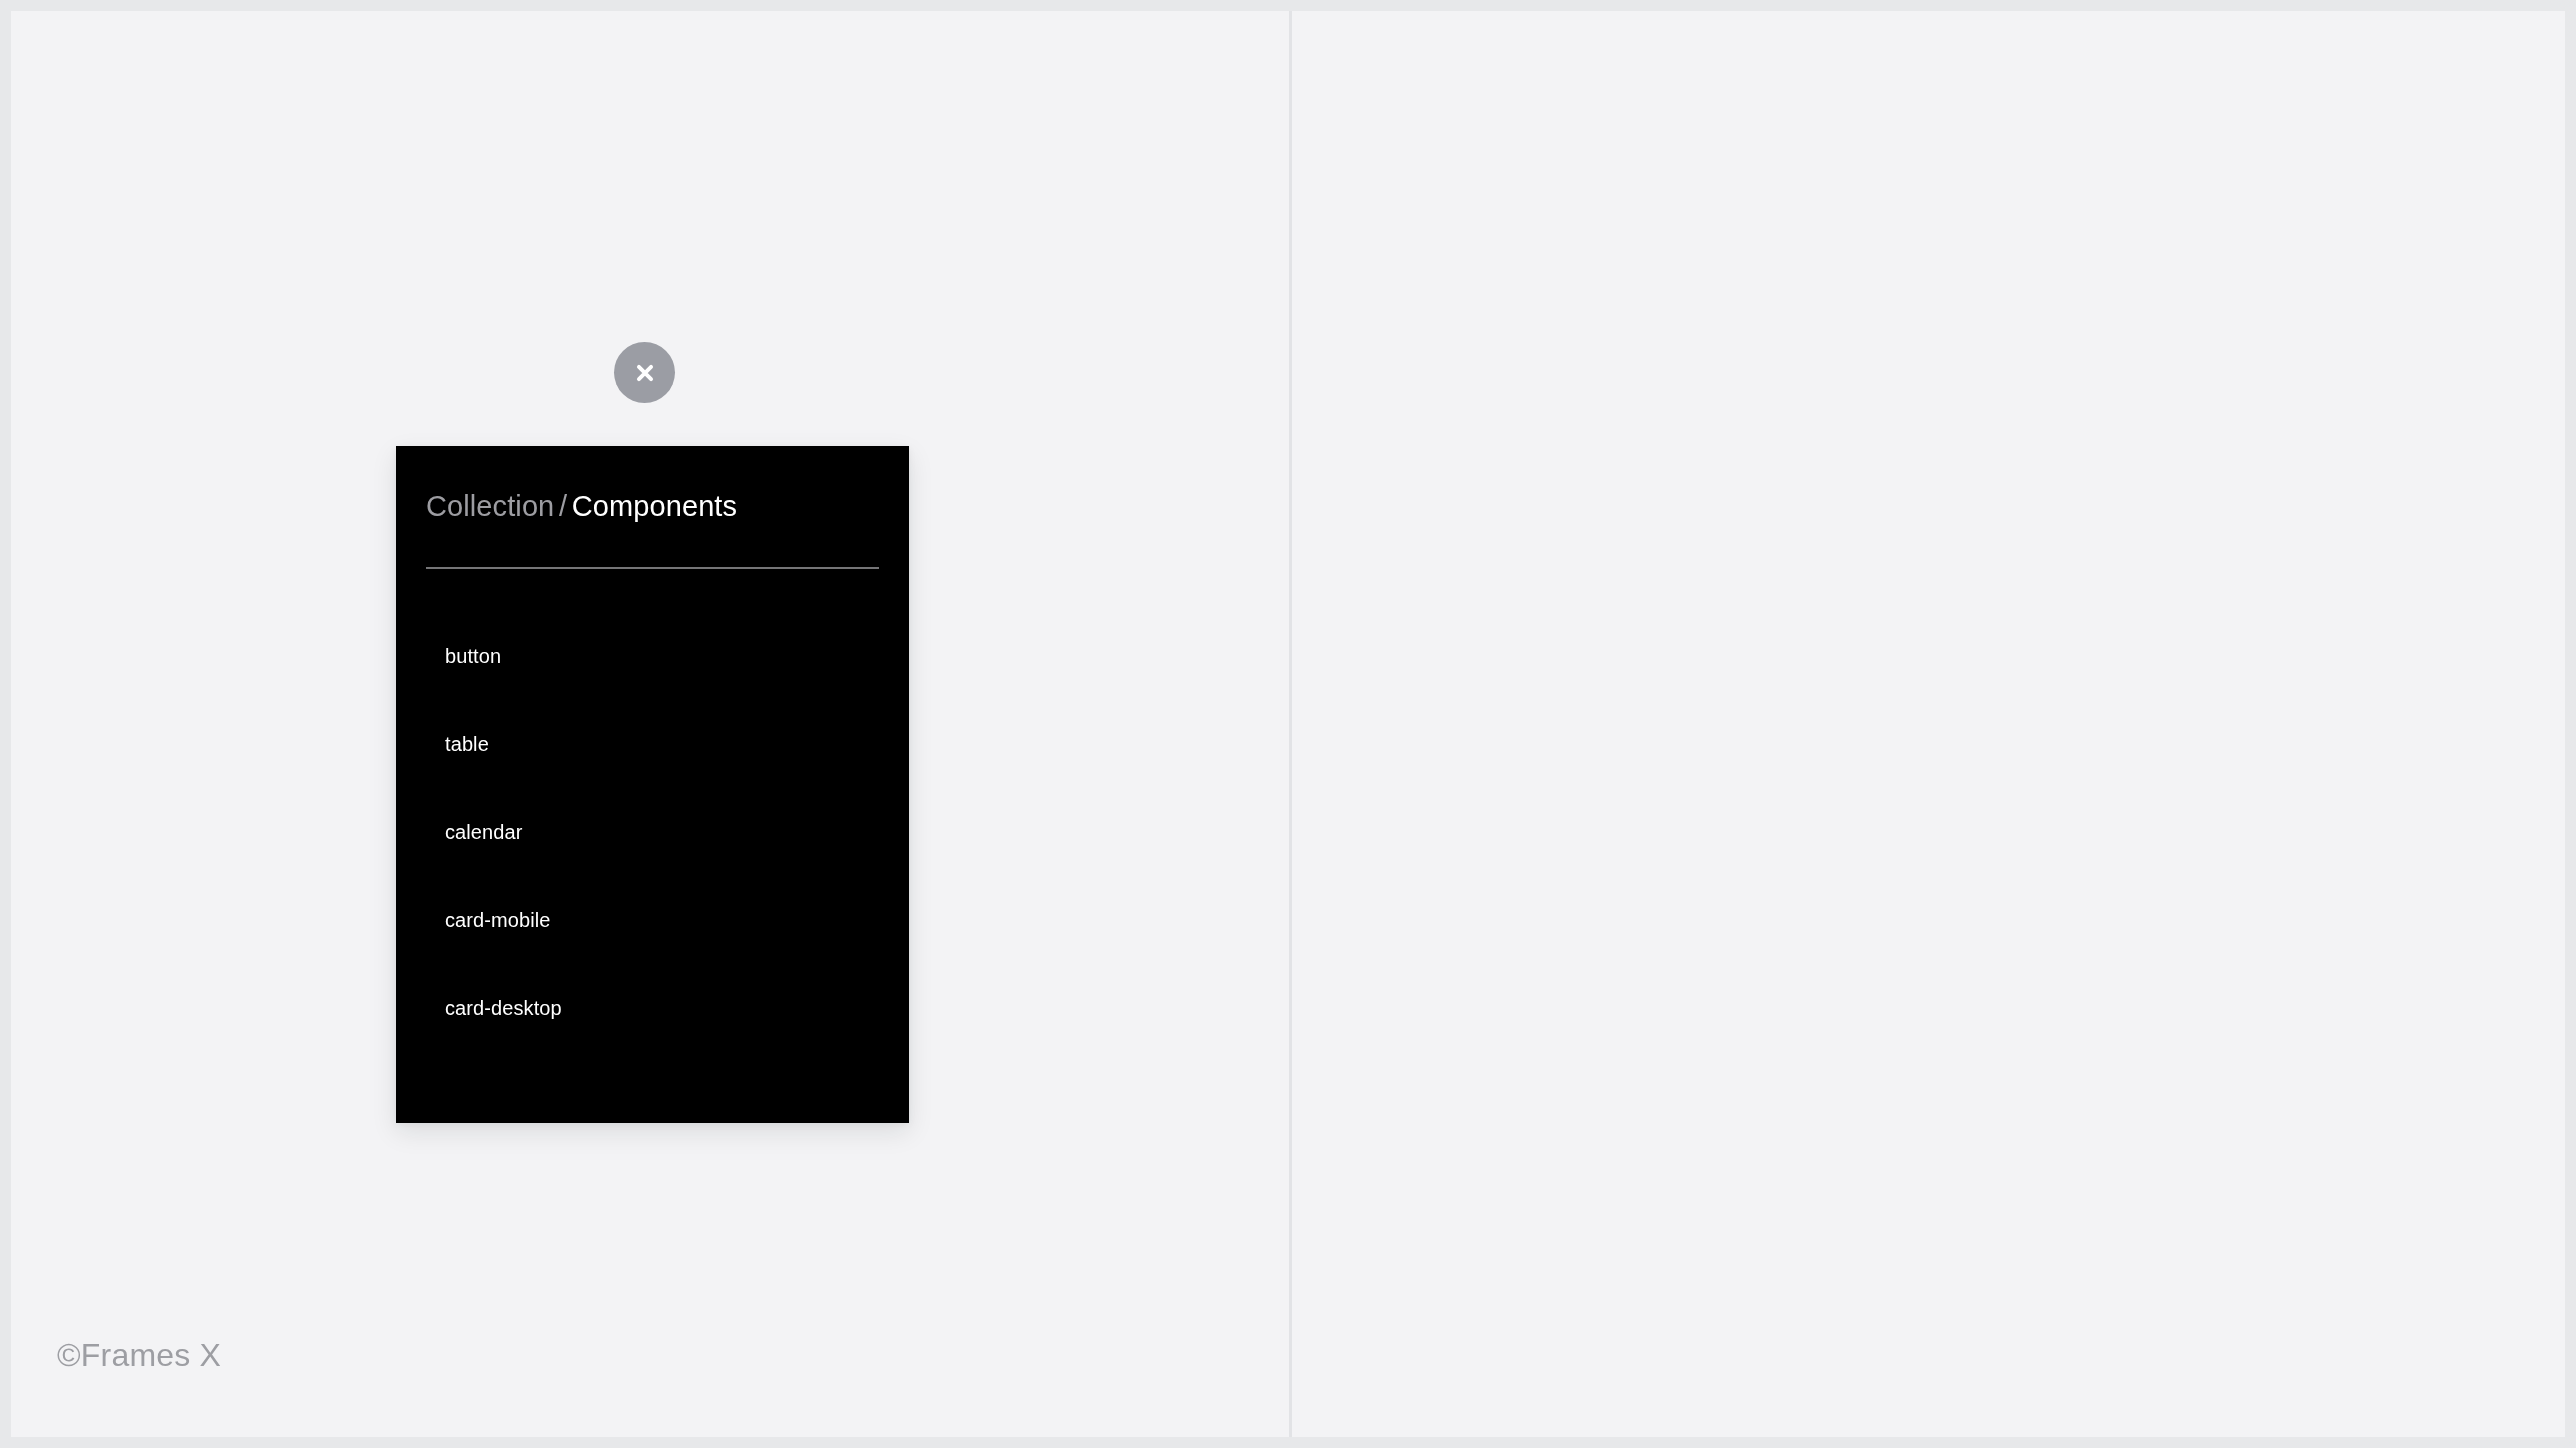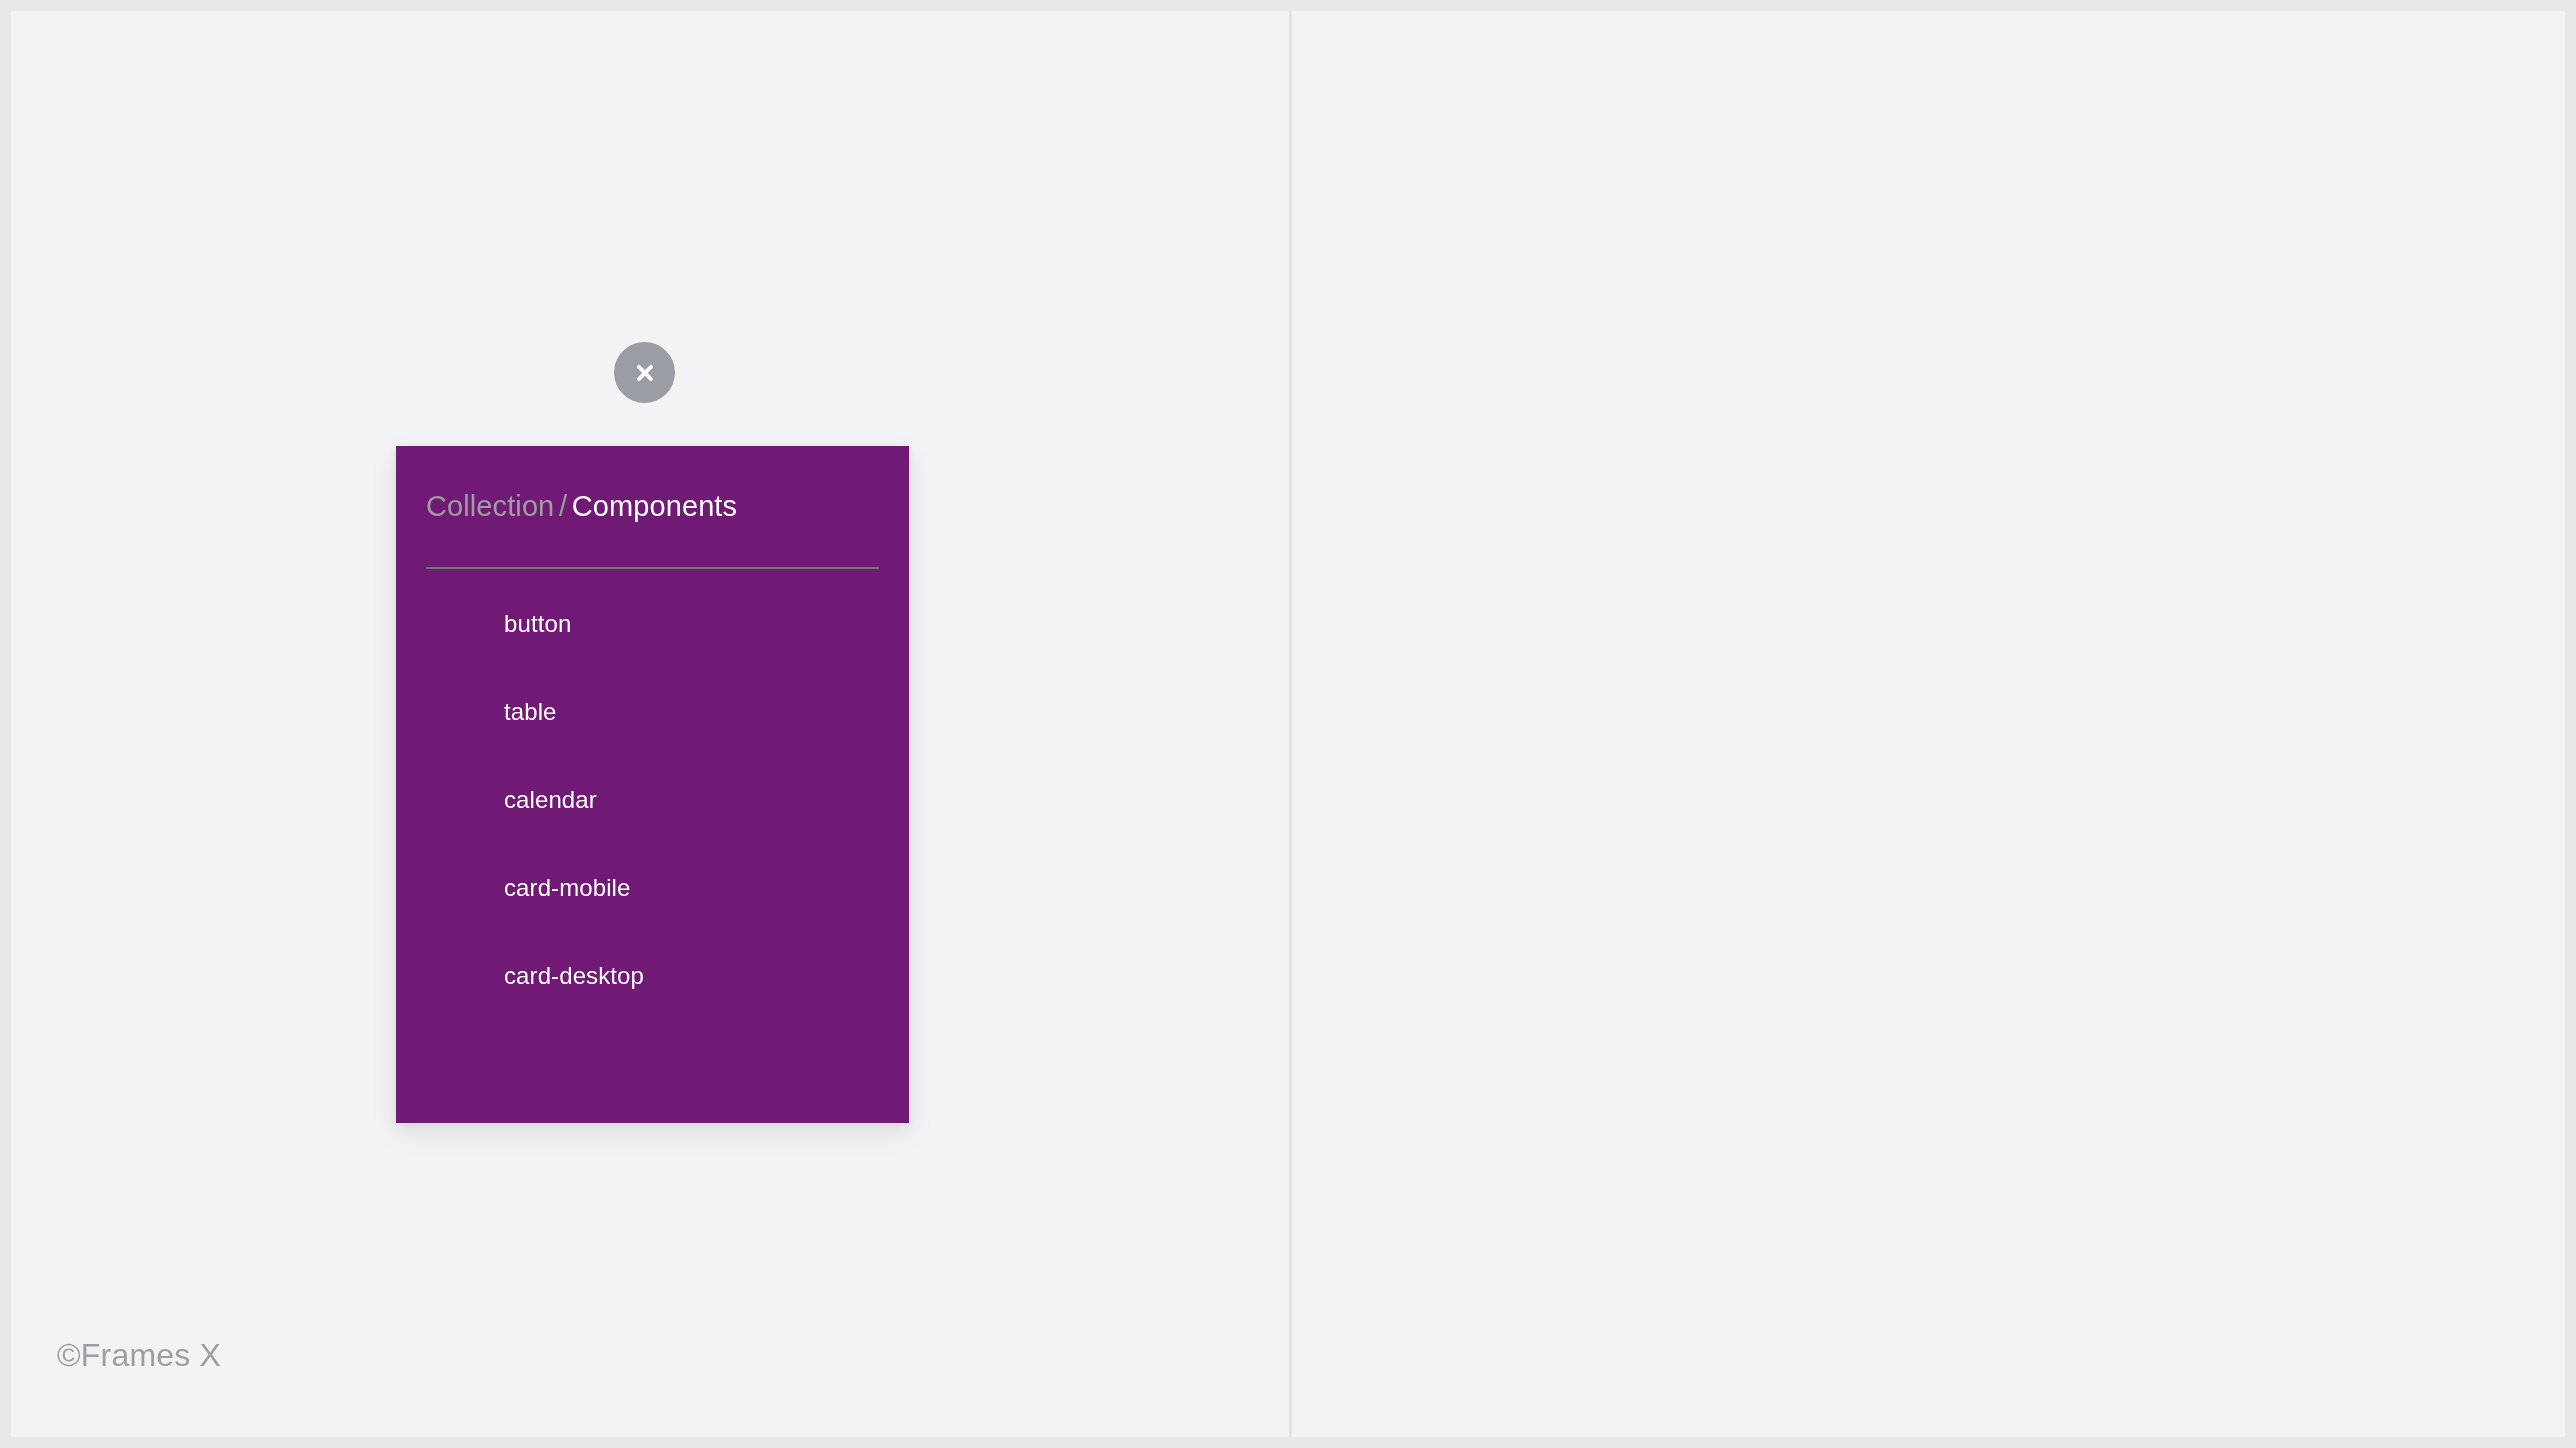--- a/index.html
+++ b/index.html
@@ -55,21 +55,21 @@
   #badge-invalid {
     left: 603px;
     top: 331px;
     background: #9b9da4;
   }
   .status-badge svg { display: block; }
 
   
   .menu-panel {
     position: absolute;
-    background: #701a75;
+    background: #000000;
     box-shadow: 0 9.2px 24px rgba(24,26,32,0.10), 0 1.8px 7.4px rgba(24,26,32,0.06);
   }
   #panel-left {
     left: 385px;
     top: 435px;
     width: 513px;
     height: 677px;
   }
 
   .panel-header {
@@ -105,25 +105,25 @@
     left: 0;
     right: 0;
     top: 121px;
     margin: 0;
     padding: 0;
     list-style: none;
   }
   .menu-item {
     height: 88px;
     display: flex;
-    align-items: center;
-    padding-left: 108px;
+    align-items: flex-end;
+    padding-left: 49px;
     box-sizing: border-box;
     color: #ffffff;
-    font-size: 24px;
+    font-size: 20px;
     letter-spacing: 0.1px;
     white-space: nowrap;
     cursor: pointer;
   }
   #panel-left .menu-list  { top: 134px; }
 
   
   #watermark {
     position: absolute;
     left: 46px;

